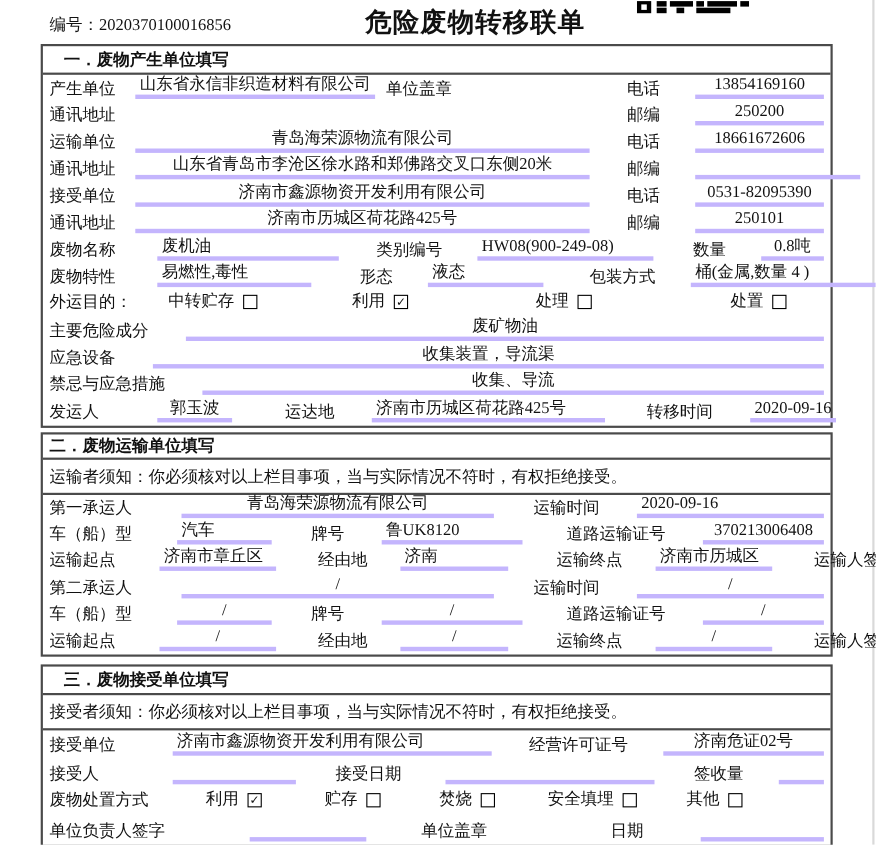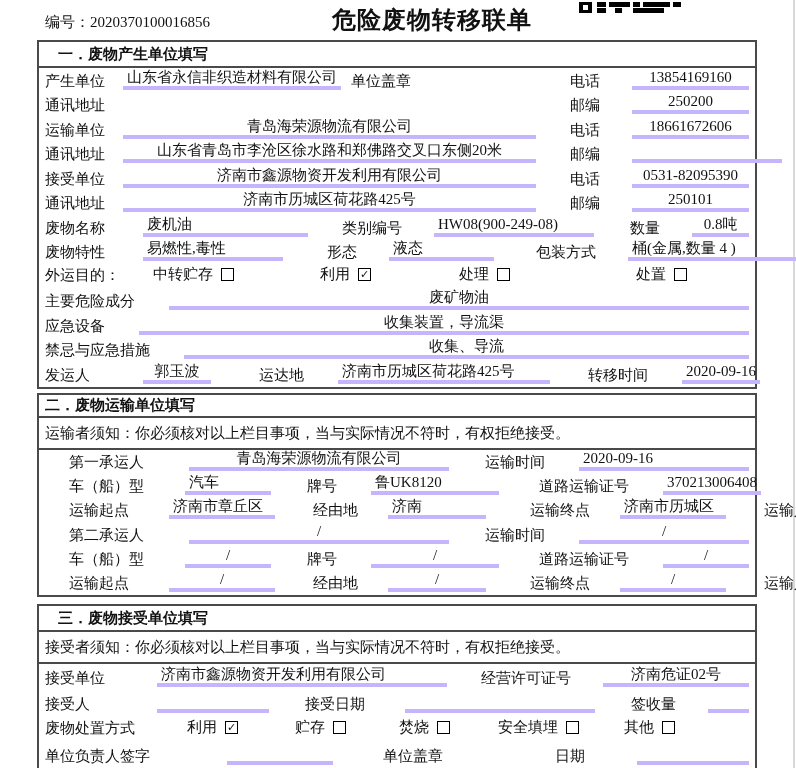--- a/index.html
+++ b/index.html
@@ -15,21 +15,21 @@
   .form{position:absolute;left:37px;top:40px;width:720px;}
   .box{border:2px solid #4a4a4a;box-sizing:border-box;background:#fff;}
   .s1{margin-bottom:4px;}
   .s2{margin-bottom:7px;}
   .sechead{font-family:"Liberation Sans","DejaVu Sans",sans-serif;font-weight:bold;
            font-size:15px;padding:3px 0 2px 19px;border-bottom:2px solid #4a4a4a;}
   .sechead.short{padding:1px 0 1px 6px;}
   .notice{font-size:15px;padding:6px 0 5px 6px;border-bottom:2px solid #4a4a4a;white-space:nowrap;}
   .row{display:flex;align-items:flex-end;padding:0 6px 3px 6px;box-sizing:border-box;white-space:nowrap;gap:20px;}
   .s1 .row{height:24.5px;}
-  .s2 .row{height:24.3px;margin-left:24px;}
+  .s2 .row{height:24.3px;}
   .s3 .row{height:26px;}
   .row .lbl{font-size:15px;line-height:18px;flex:0 0 auto;}
   .row .u{border-bottom:4px solid #c4b5fd;font-size:15px;line-height:18px;min-height:18px;
           padding:0 4px;box-sizing:border-box;}
   .grow{flex:1 1 auto;text-align:center;}
   .left-part{display:flex;align-items:flex-end;flex:0 0 505px;}
   .left-part .grow{flex:1 1 auto;}
   .ctr{text-align:center;}
   .opt{display:flex;align-items:center;}
   .cb{width:13px;height:13px;border:1px solid #000;box-sizing:border-box;margin-left:8px;
@@ -142,21 +142,21 @@
     <div class="row" style="align-items:center">
       <span class="lbl" style="flex:0 0 88px">外运目的：</span>
       <span class="opt">
         <span class="lbl">中转贮存</span>
         <span class="cb"></span>
       </span>
       <span class="opt" style="margin-left:66px">
         <span class="lbl">利用</span>
         <span class="cb checked">✓</span>
       </span>
-      <span class="opt" style="margin-left:68px">
+      <span class="opt" style="margin-left:96px">
         <span class="lbl">处理</span>
         <span class="cb"></span>
       </span>
       <span class="opt" style="margin-left:106px">
         <span class="lbl">处置</span>
         <span class="cb"></span>
       </span>
     </div>
 
     <div class="row">

